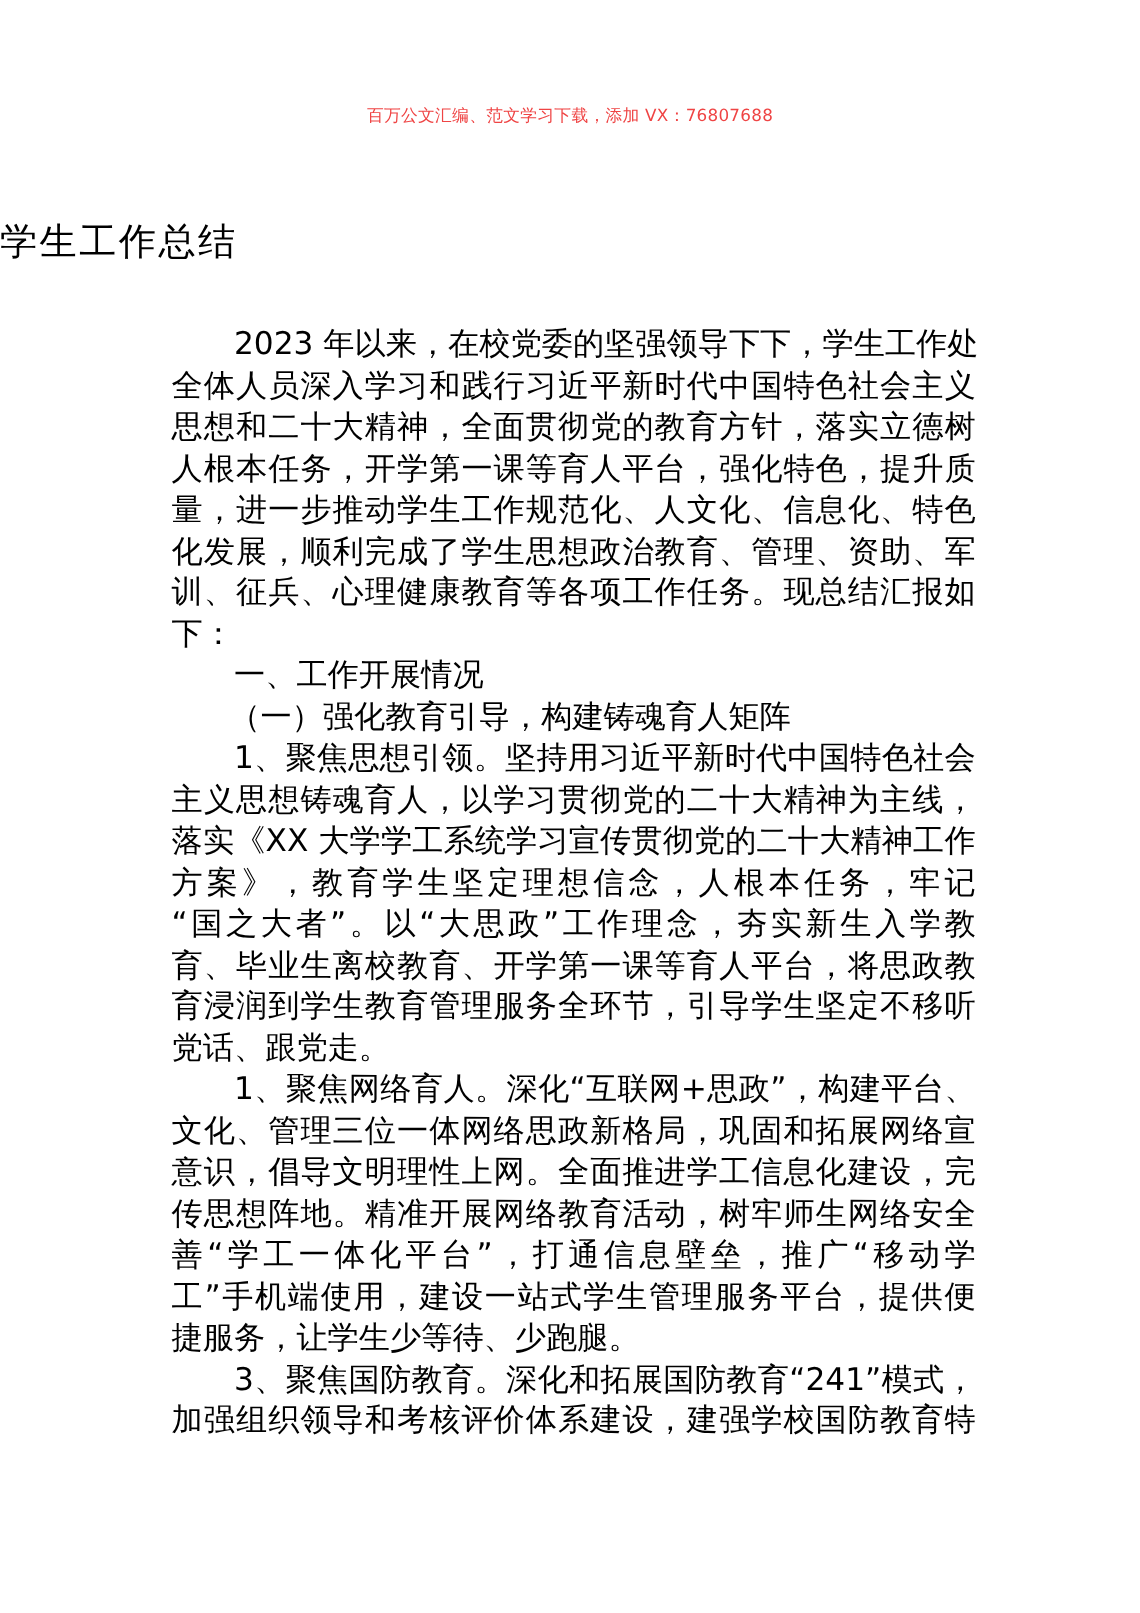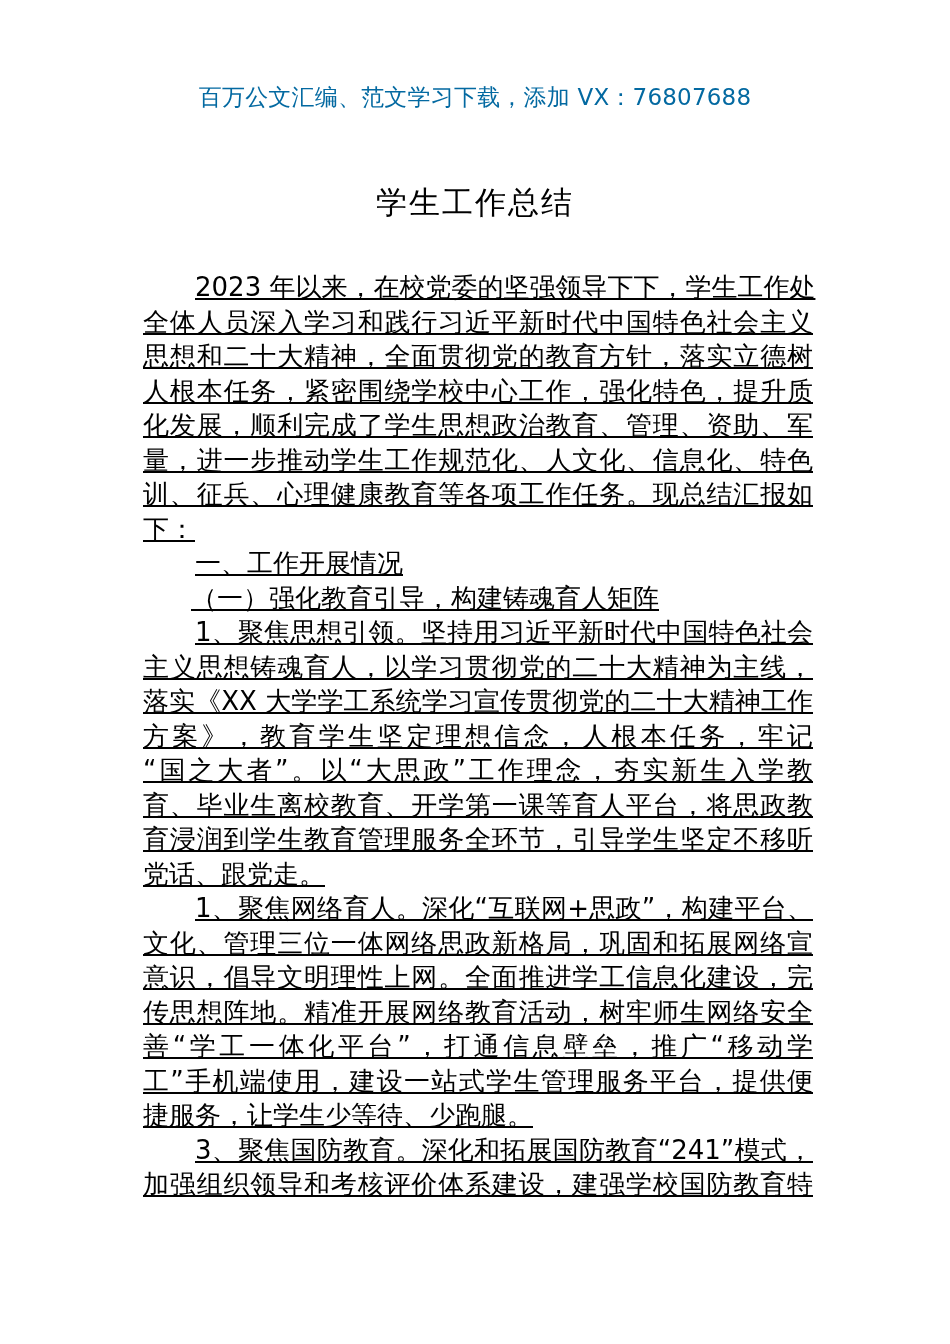--- a/index.html
+++ b/index.html
@@ -8,63 +8,61 @@
       background: #ffffff;
       position: relative;
       overflow: hidden;
       font-family: "DejaVu Sans", sans-serif;
       color: #000;
     }
     .page { position: absolute; left: 0; top: 0; width: 950px; height: 1344px; }
     .header-note {
       position: absolute; top: 84px; left: 0; width: 950px;
       text-align: center;
-      color: #0369a1;
-      font-size: 23px;
+      color: #ef4444;
+      font-size: 14px;
       letter-spacing: 0.2px;
       line-height: 26px;
     }
     .doc-title {
       position: absolute; top: 180px; left: 0; width: 950px;
-      text-align: center;
       font-size: 31px;
       line-height: 44px;
       letter-spacing: 2px;
     }
     .body {
       position: absolute; top: 270px; left: 143px; width: 670px;
     }
     .line {
       height: 34.5px;
       line-height: 34.5px;
       font-size: 26px;
       white-space: nowrap;
       text-align: justify;
       text-align-last: justify;
       letter-spacing: 0px;
-      text-decoration: underline;
     }
     .line.last { text-align-last: left; }
     .line.indent { padding-left: 52px; }
     .line.indent2 { padding-left: 48px; }
   </style>
 </head>
 <body>
 
 <div class="page">
   <div class="header-note">百万公文汇编、范文学习下载，添加 VX：76807688</div>
   <div class="doc-title">学生工作总结</div>
 
   <div class="body">
     <div class="line indent">2023 年以来，在校党委的坚强领导下下，学生工作处</div>
     <div class="line">全体人员深入学习和践行习近平新时代中国特色社会主义</div>
     <div class="line">思想和二十大精神，全面贯彻党的教育方针，落实立德树</div>
-    <div class="line">人根本任务，紧密围绕学校中心工作，强化特色，提升质</div>
+    <div class="line">人根本任务，开学第一课等育人平台，强化特色，提升质</div>
+    <div class="line">量，进一步推动学生工作规范化、人文化、信息化、特色</div>
     <div class="line">化发展，顺利完成了学生思想政治教育、管理、资助、军</div>
-    <div class="line">量，进一步推动学生工作规范化、人文化、信息化、特色</div>
     <div class="line">训、征兵、心理健康教育等各项工作任务。现总结汇报如</div>
     <div class="line last">下：</div>
 
     <div class="line last indent">一、工作开展情况</div>
     <div class="line last indent2">（一）强化教育引导，构建铸魂育人矩阵</div>
 
     <div class="line indent">1、聚焦思想引领。坚持用习近平新时代中国特色社会</div>
     <div class="line">主义思想铸魂育人，以学习贯彻党的二十大精神为主线，</div>
     <div class="line">落实《XX 大学学工系统学习宣传贯彻党的二十大精神工作</div>
     <div class="line">方案》，教育学生坚定理想信念，人根本任务，牢记</div>

